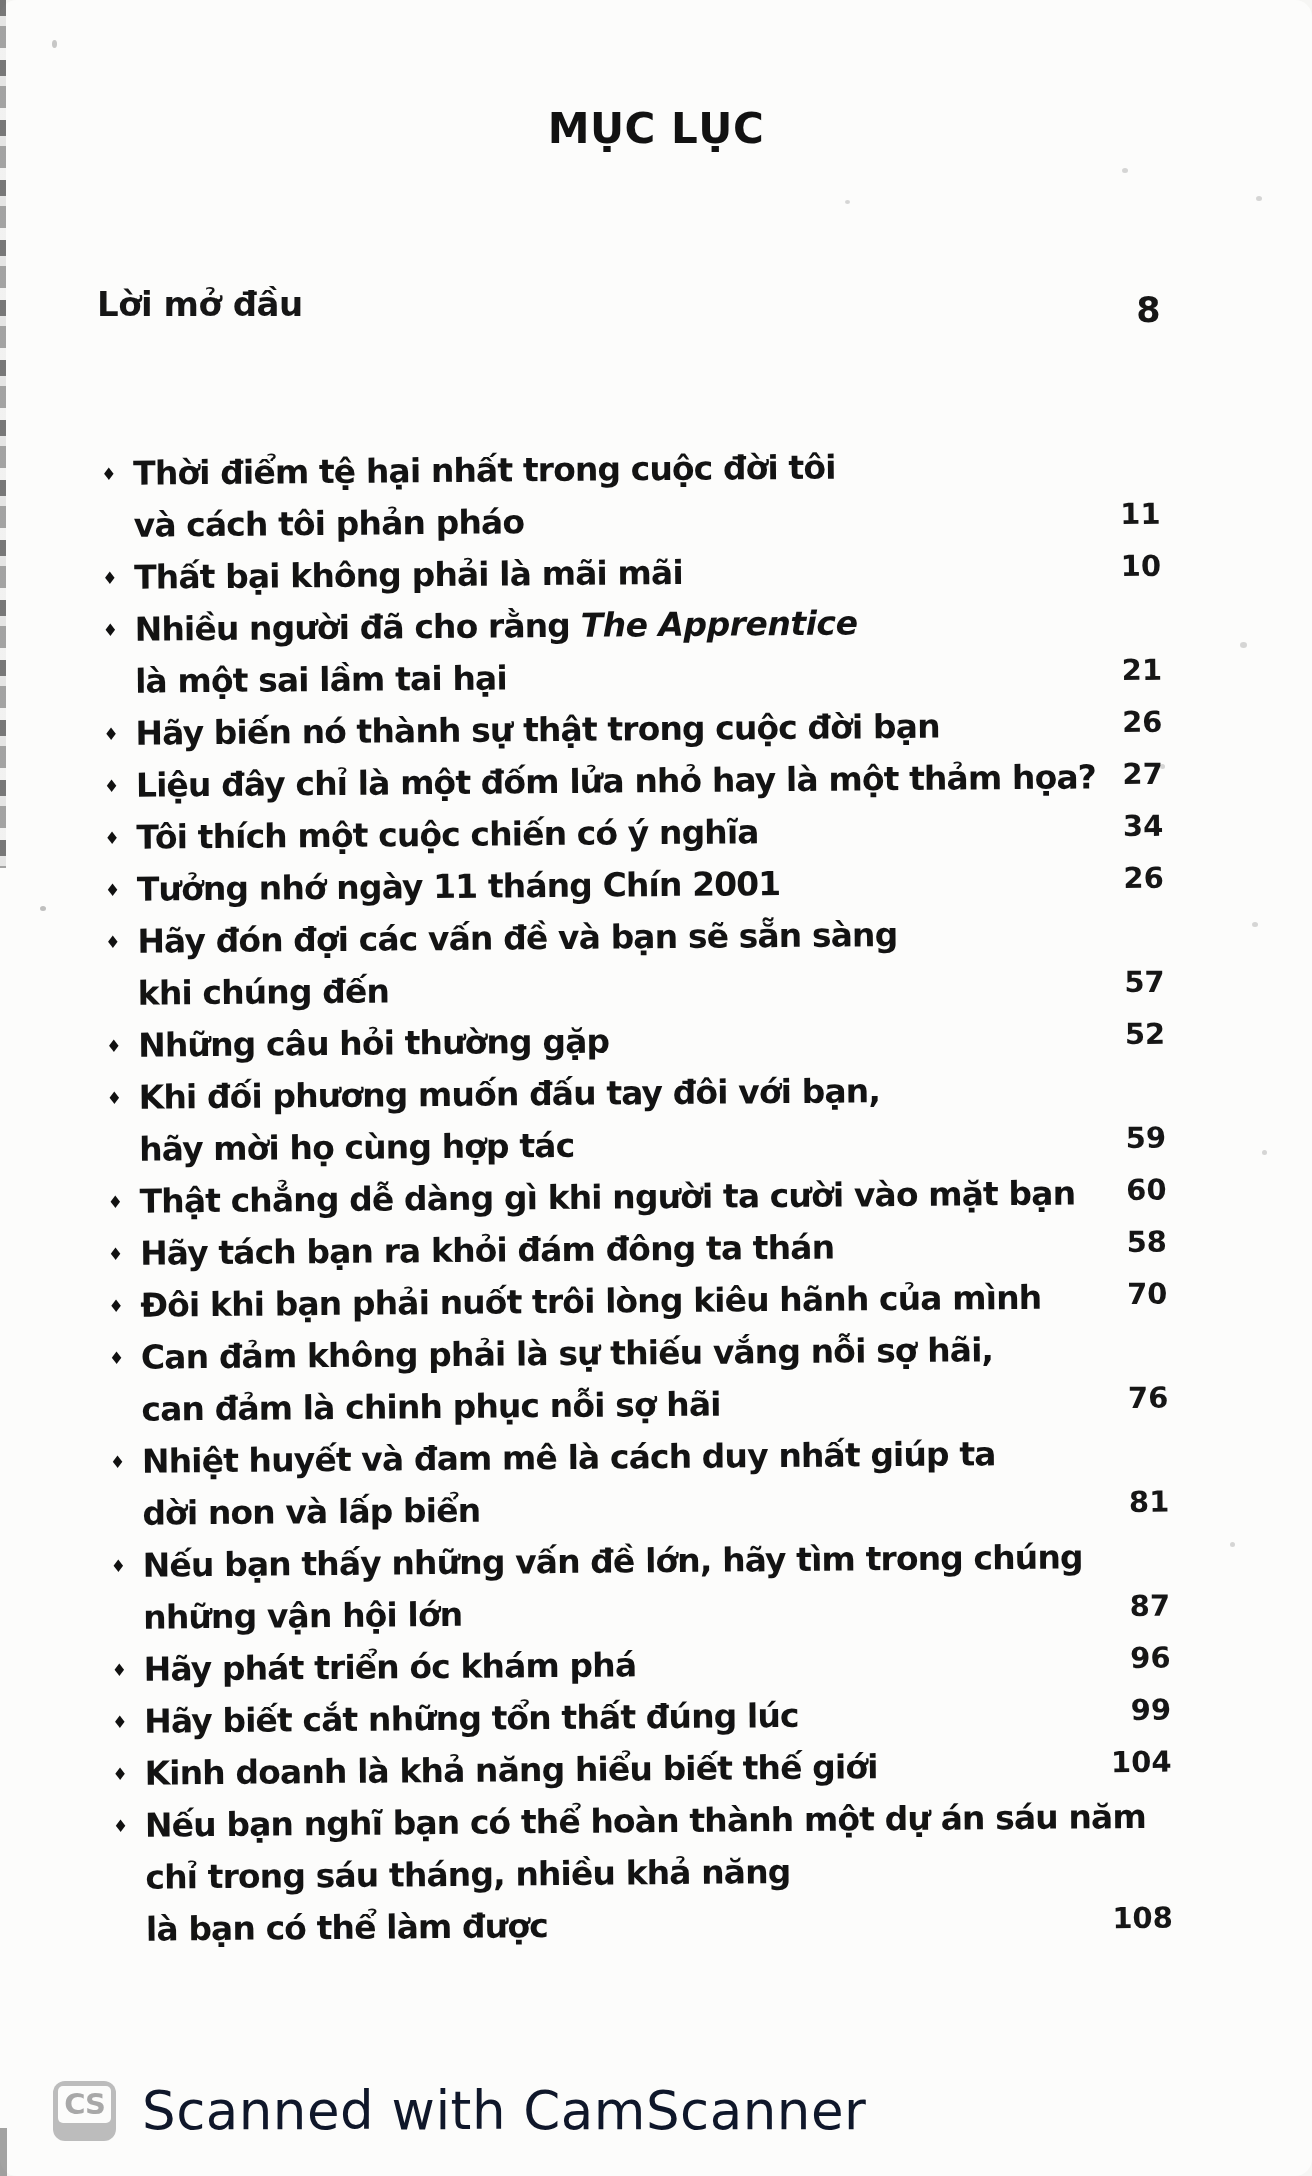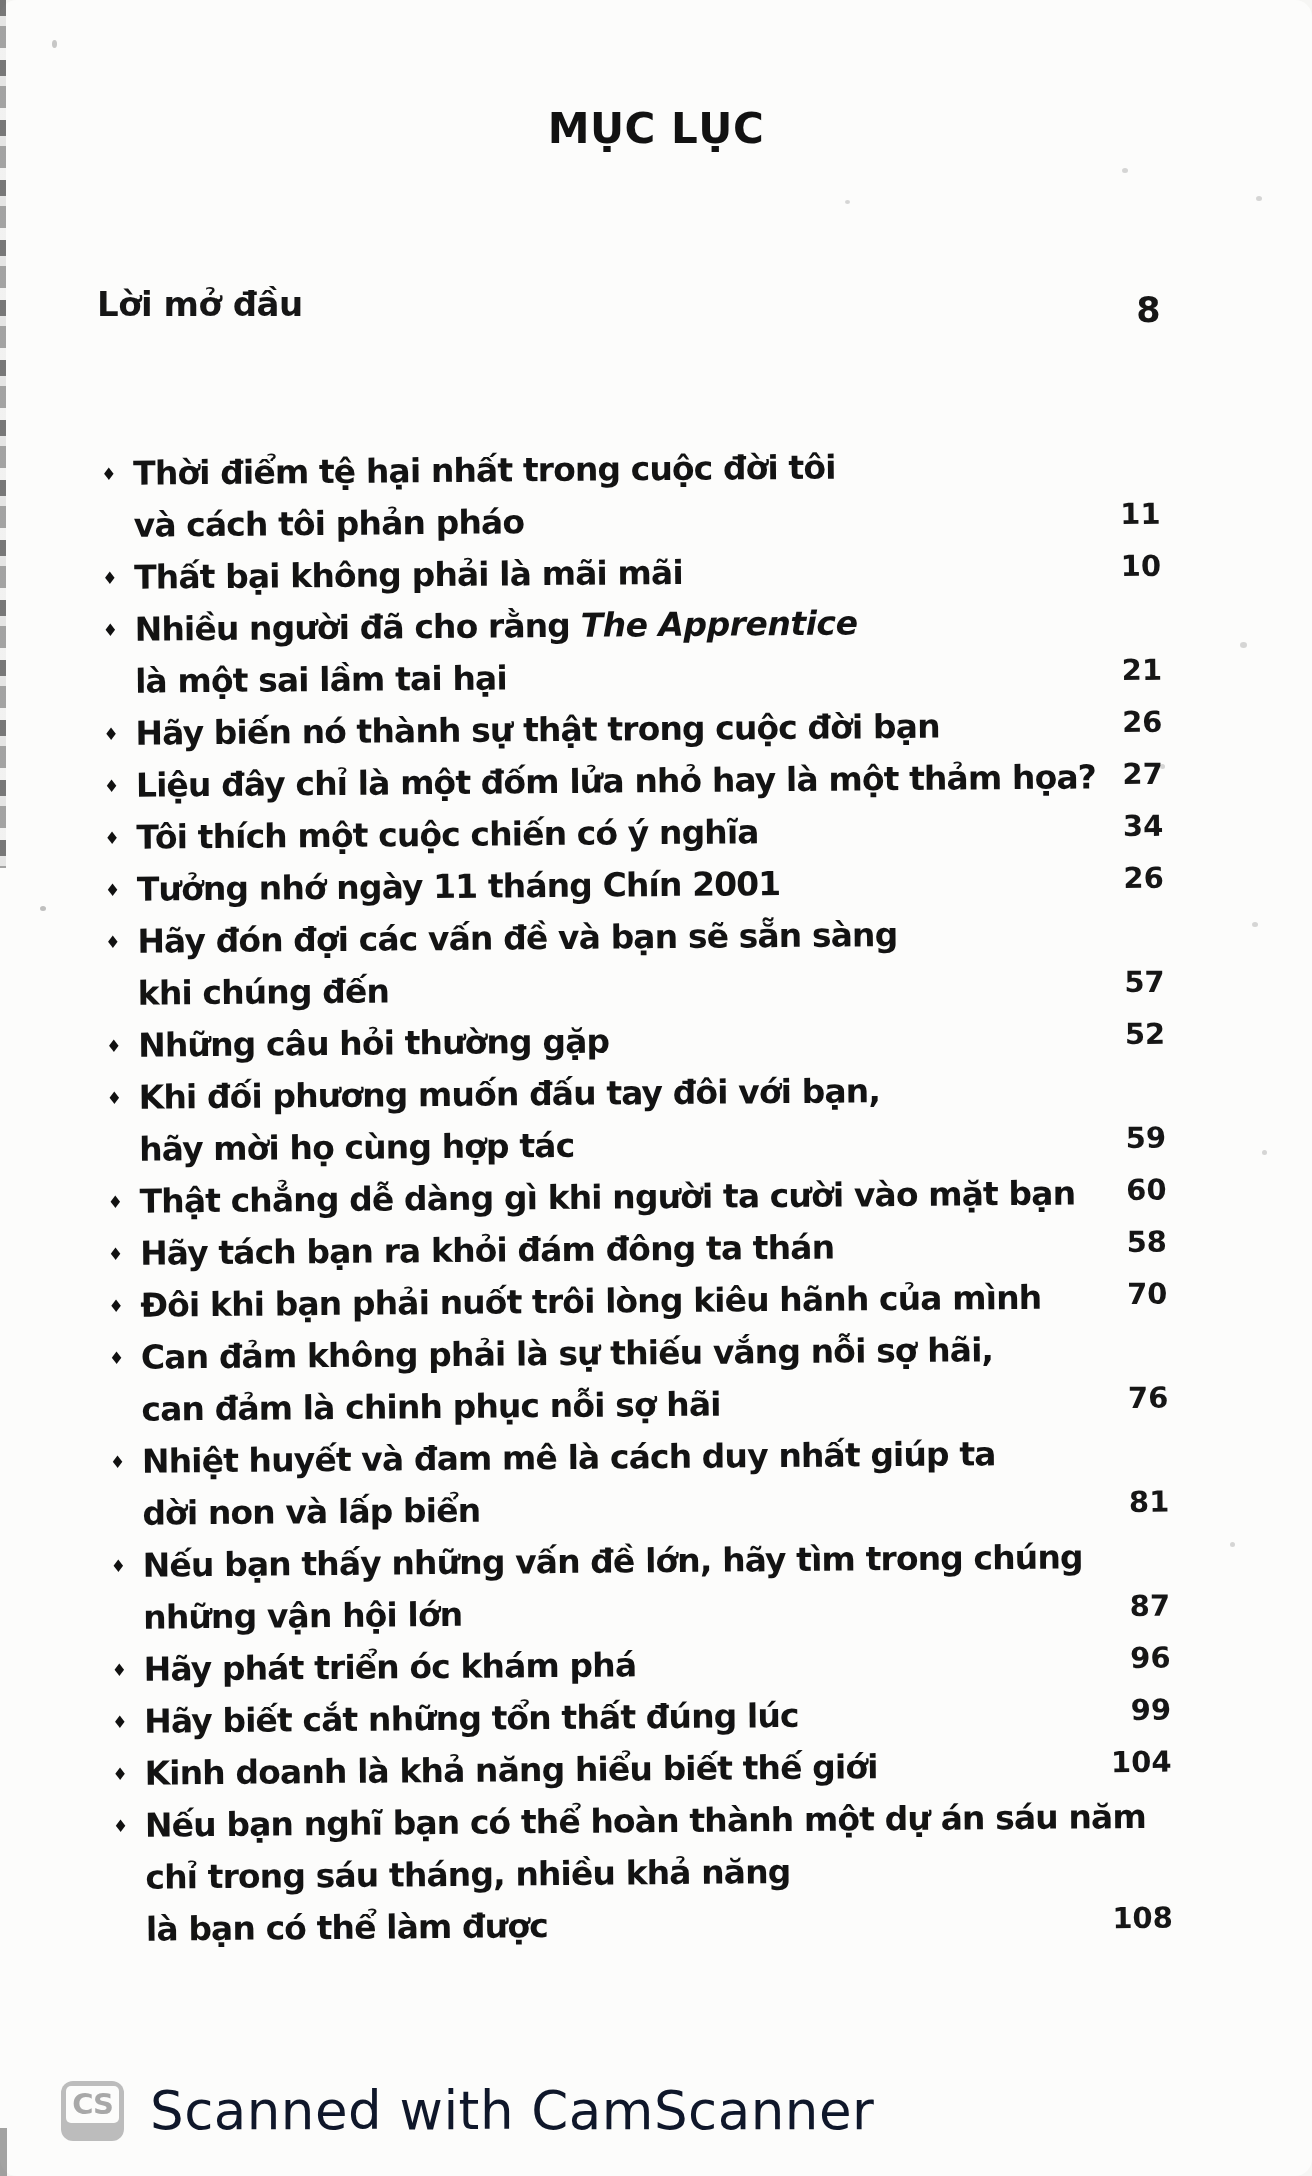--- a/index.html
+++ b/index.html
@@ -110,21 +110,20 @@
   .footer {
     position: absolute; left: 53px; top: 2080px;
     display: flex; align-items: center; gap: 26px;
   }
   .cs-logo {
     position: relative;
     width: 63px; height: 60px;
     background: #bcbcbc;
     border-radius: 12px;
     flex: 0 0 auto;
-    margin-left: 8px;
   }
   .cs-inner {
     position: absolute; left: 5px; top: 5px; right: 5px; height: 37px;
     background: #fcfcfb; border-radius: 5px;
     display: flex; align-items: center; justify-content: center;
     font-size: 29px; font-weight: 700; color: #a8a8a8;
     letter-spacing: -1px;
   }
   .footer-text {
     font-size: 53px; font-weight: 400;

